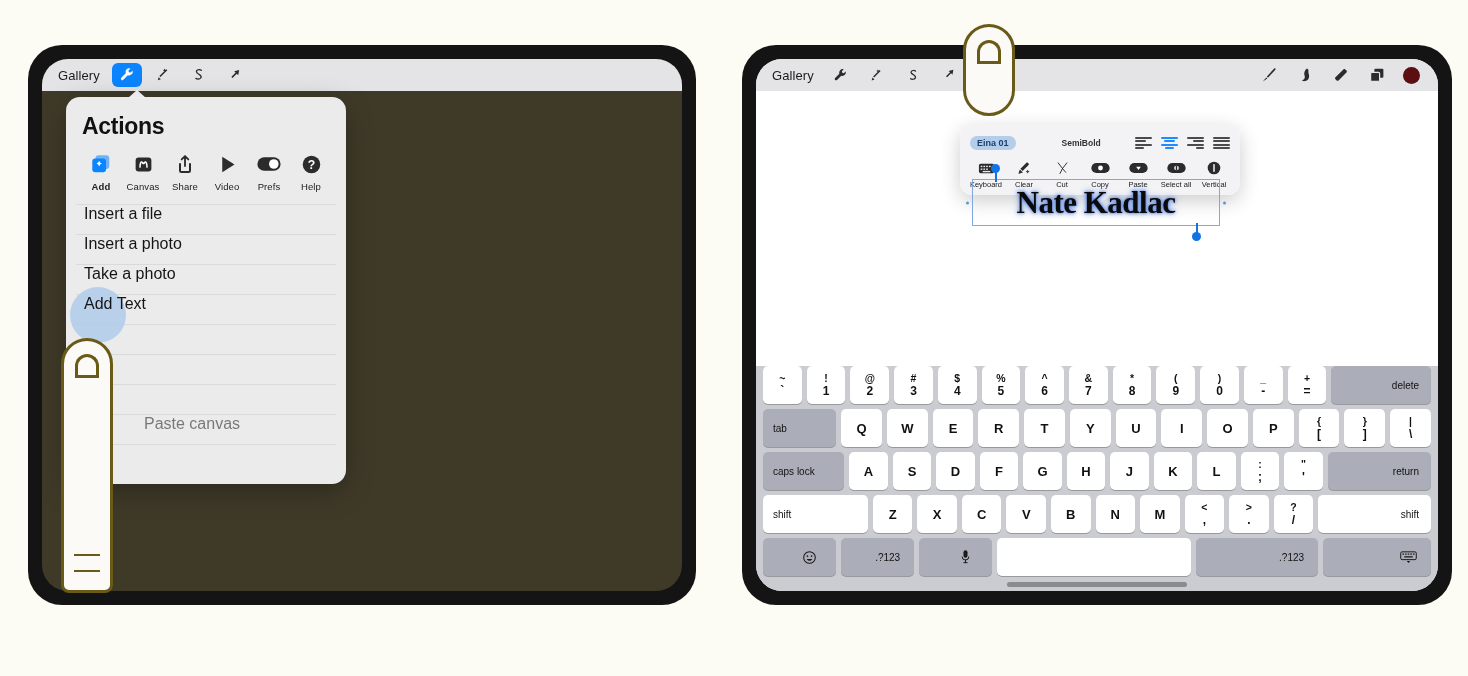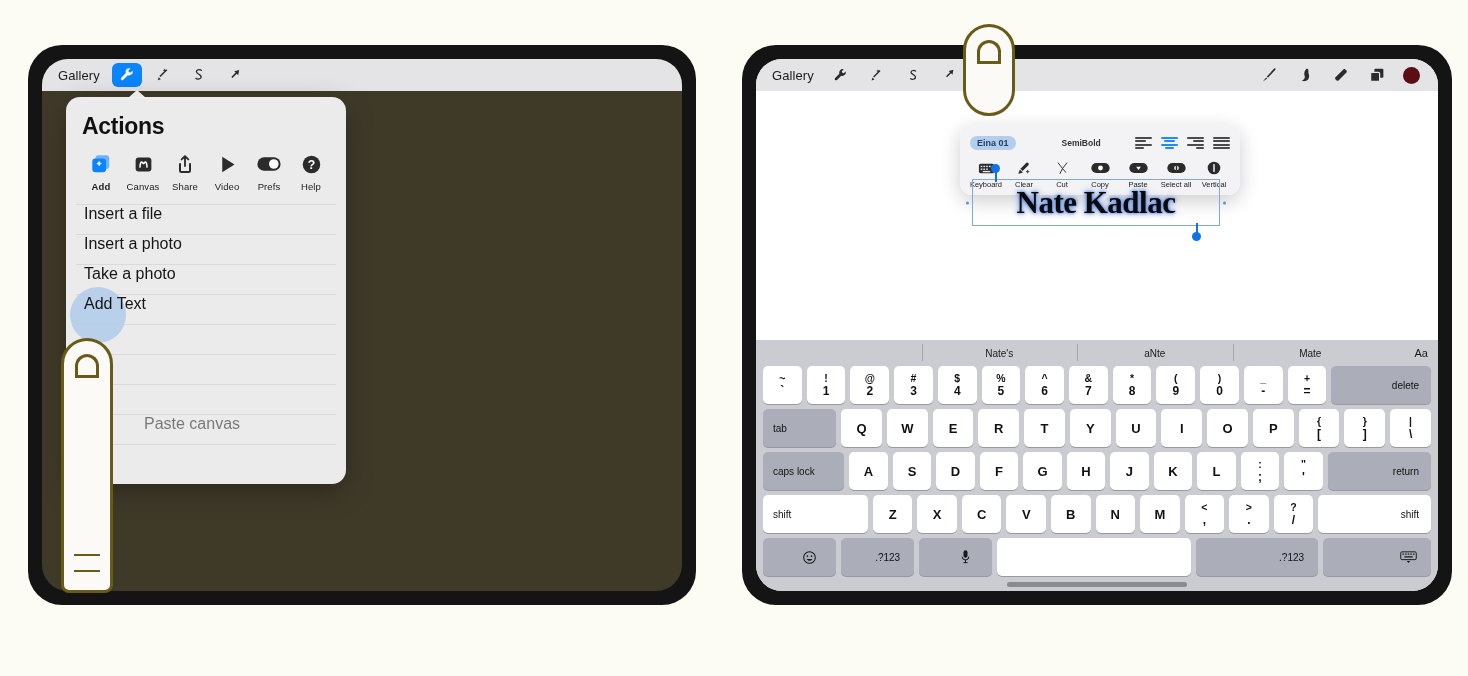--- a/index.html
+++ b/index.html
@@ -574,27 +574,20 @@
 
       <div class="text-sel">
         <span class="handle h-tl"></span>
         <span class="handle h-br"></span>
         <span class="dot-mid dm-l"></span>
         <span class="dot-mid dm-r"></span>
         <span class="sel-text">Nate Kadlac</span>
       </div>
 
       <div class="keyboard">
-        <div class="suggest-bar">
-          <span class="suggest-cell"></span>
-          <span class="suggest-cell">Nate's</span>
-          <span class="suggest-cell">aNte</span>
-          <span class="suggest-cell">Mate</span>
-          <span class="suggest-aa">Aa</span>
-        </div>
 
         <div class="krow">
           <span class="key dual">
               <b class="up">~</b>
               <b class="lo">`</b>
             </span>
           <span class="key dual">
               <b class="up">!</b>
               <b class="lo">1</b>
             </span>

